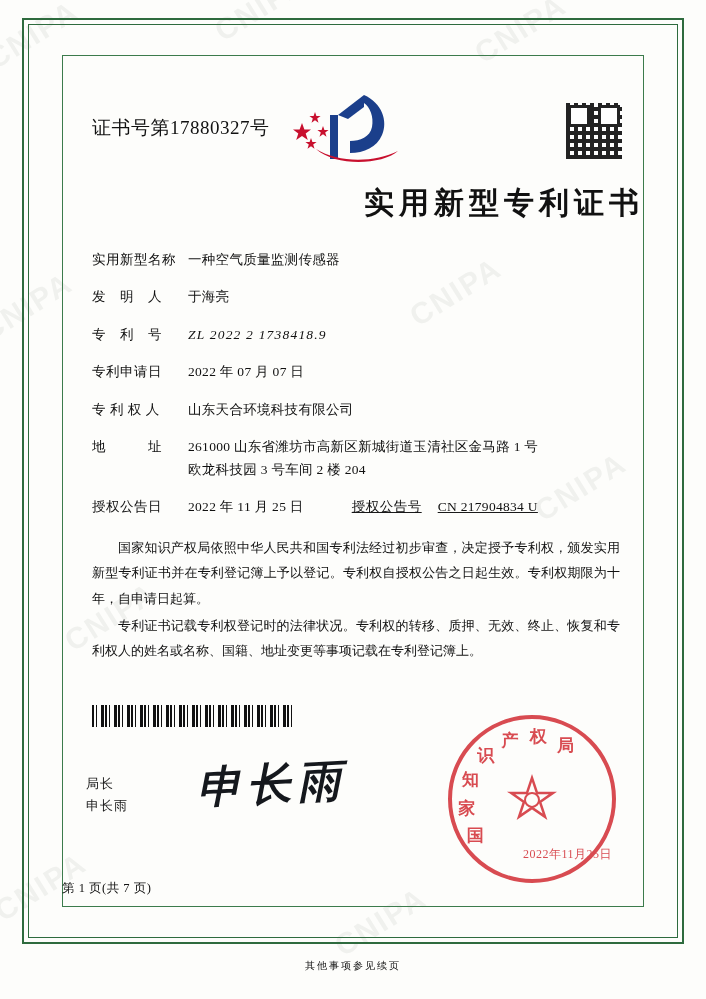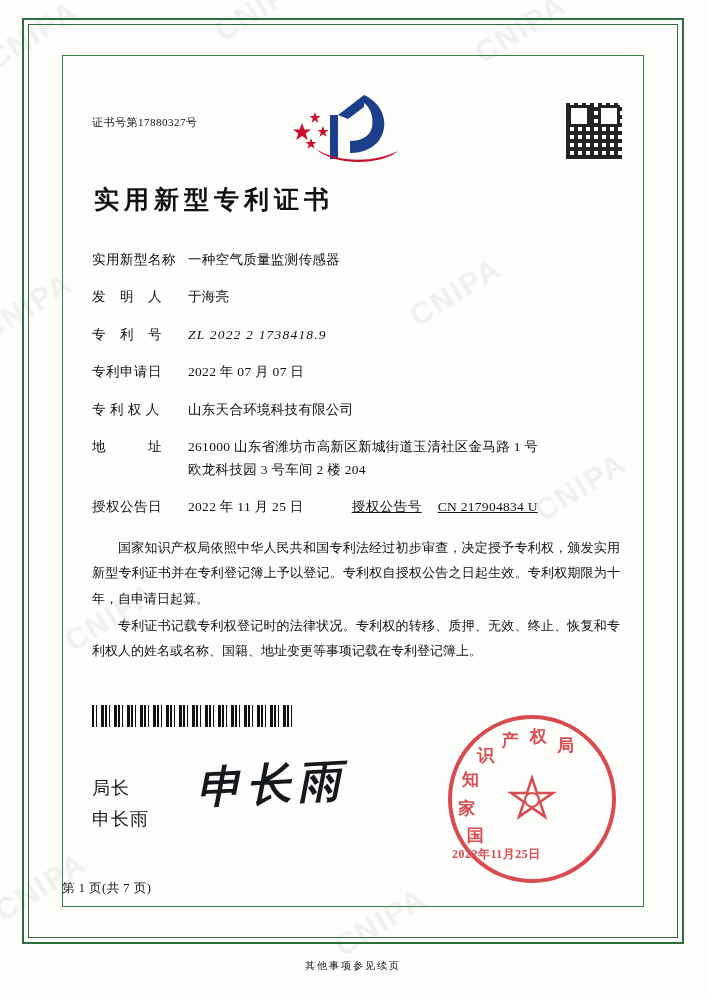--- a/index.html
+++ b/index.html
@@ -75,21 +75,21 @@
     right: 62px;
     bottom: 92px;
     z-index: 6;
   }
 
   
   .cert-no {
     position: absolute;
     left: 30px;
     top: 60px;
-    font-size: 11px;
+    font-size: 19px;
     letter-spacing: 0.5px;
     color: #111;
   }
   .qr {
     position: absolute;
     right: 22px;
     top: 48px;
     width: 56px;
     height: 56px;
     background:
@@ -118,22 +118,22 @@
     width: 150px;
     height: 72px;
   }
 
   
   .title {
     position: absolute;
     left: 0;
     right: 0;
     top: 128px;
-    text-align: left;
-    font-size: 25px;
+    text-align: right;
+    font-size: 30px;
     font-weight: 700;
     letter-spacing: 5px;
     color: #111;
     font-family: "DejaVu Serif", "Liberation Serif", serif;
     margin-left: 32px;
   }
 
   
   .fields {
     position: absolute;
@@ -204,23 +204,23 @@
     background:
       repeating-linear-gradient(90deg,
         #111 0 2px, transparent 2px 4px,
         #111 4px 5px, transparent 5px 9px,
         #111 9px 12px, transparent 12px 13px);
   }
 
   
   .sig-label {
     position: absolute;
-    left: 30px;
+    left: 24px;
     top: 718px;
-    font-size: 18px;
+    font-size: 13px;
     line-height: 1.7;
     letter-spacing: 1px;
   }
   .sig-hand {
     position: absolute;
     left: 135px;
     top: 700px;
     font-size: 44px;
     font-family: "DejaVu Serif", serif;
     font-style: italic;
@@ -261,23 +261,23 @@
     top: 50%;
     transform: translate(-50%, -52%);
     width: 56px;
     height: 56px;
   }
   .seal-date {
     position: absolute;
     left: 0;
     right: 0;
     bottom: 16px;
-    text-align: left;
+    text-align: right;
     font-size: 12px;
-    font-weight: 700;
+    font-weight: 400;
     letter-spacing: 0.5px;
   }
 
   
   .page-num {
     position: absolute;
     left: 0;
     right: 0;
     bottom: 10px;
     text-align: left;

